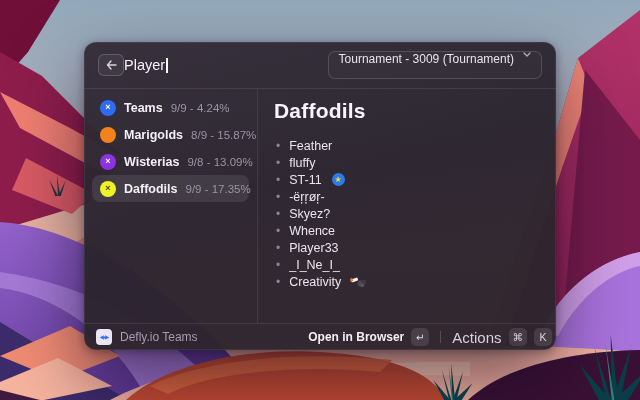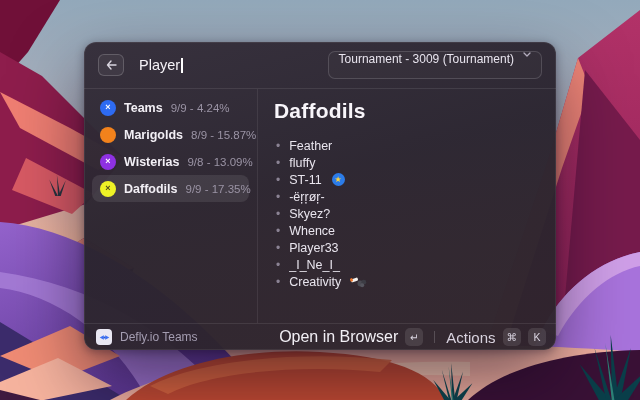--- a/index.html
+++ b/index.html
@@ -11,21 +11,21 @@
   .window{
     position:absolute;left:84px;top:42px;width:472px;height:308px;
     border-radius:12px;
     background:linear-gradient(165deg, rgba(52,45,57,0.97) 0%, rgba(42,36,47,0.97) 45%, rgba(46,36,44,0.97) 100%);
     box-shadow:0 30px 70px rgba(15,5,25,.55), 0 2px 10px rgba(15,5,25,.35), inset 0 0 0 1px rgba(255,255,255,.07);
     display:flex;flex-direction:column;color:#f2eff5;
   }
   .hdr{height:46px;flex:0 0 46px;display:flex;align-items:center;padding:0 14px;border-bottom:1px solid rgba(255,255,255,.09);}
   .back-btn{width:24px;height:20px;border-radius:6px;border:1px solid rgba(255,255,255,.18);background:rgba(255,255,255,.05);
     display:flex;align-items:center;justify-content:center;color:#d9d5df;font-size:12px;cursor:pointer;flex:0 0 auto;}
-  .search-txt{margin-left:15px;font-size:14.5px;color:#f5f2f7;display:flex;align-items:center;}
+  .search-txt{margin-left:0;font-size:14.5px;color:#f5f2f7;display:flex;align-items:center;}
   .caret{display:inline-block;width:1.5px;height:15px;background:#ffffff;margin-left:1px;}
   .dropdown{margin-left:auto;height:26px;padding:0 10px;border:1px solid rgba(255,255,255,.15);border-radius:7px;
     display:flex;align-items:flex-start;gap:9px;font-size:12px;color:#e8e4ee;background:rgba(255,255,255,.02);cursor:pointer;}
   .chev{display:flex;align-items:center;color:#b3acbd;}
 
   .body{flex:1;display:flex;min-height:0;}
   .left{width:174px;flex:0 0 174px;border-right:1px solid rgba(255,255,255,.08);padding:5px 8px;box-sizing:border-box;}
   .row{height:27px;border-radius:8px;display:flex;align-items:center;gap:8px;padding:0 8px;cursor:pointer;}
   .row.sel{background:rgba(255,255,255,.09);}
   .ticon{width:16px;height:16px;border-radius:50%;display:flex;align-items:center;justify-content:center;
@@ -35,25 +35,25 @@
 
   .right{flex:1;padding:10px 16px;box-sizing:border-box;overflow:hidden;}
   .dtitle{font-size:21px;font-weight:700;color:#f8f5fa;letter-spacing:.2px;}
   .dsub{margin-top:8px;font-size:12px;color:#d6d0dc;}
   .members{list-style:none;margin:14px 0 0 2px;padding:0;}
   .members li{display:flex;align-items:center;gap:9px;height:17px;font-size:12.5px;color:#e9e5ee;}
   .dot{color:#8b8394;font-size:12px;line-height:1;}
   .badge-blue{width:13px;height:13px;border-radius:50%;background:#2c7ce8;display:inline-flex;align-items:center;justify-content:center;
     color:#ffd43a;font-size:8px;line-height:1;margin-left:1px;}
 
-  .ftr{height:26px;flex:0 0 26px;border-top:1px solid rgba(255,255,255,.09);display:flex;align-items:center;padding:0 10px 0 12px;}
+  .ftr{height:26px;flex:0 0 26px;border-top:1px solid rgba(255,255,255,.09);display:flex;align-items:center;padding:0 4px 0 12px;}
   .app-ic{width:16px;height:16px;border-radius:4px;background:#e9e7f3;display:flex;align-items:center;justify-content:center;flex:0 0 auto;}
   .app-name{margin-left:8px;font-size:12px;color:#a49db1;}
   .ftr-right{margin-left:auto;display:flex;align-items:center;gap:7px;}
-  .act-primary{font-size:16px;font-weight:400;color:#f2eff5;cursor:pointer;}
+  .act-primary{font-size:12px;font-weight:700;color:#f2eff5;cursor:pointer;}
   .act{font-size:15px;color:#d8d2de;cursor:pointer;}
   .key{min-width:10px;height:18px;padding:0 4px;display:flex;align-items:center;justify-content:center;
     background:rgba(255,255,255,.11);border-radius:5px;font-size:10.5px;color:#d8d3df;}
   .vdiv{width:1px;height:12px;background:rgba(255,255,255,.18);margin:0 4px;}
 </style>
 </head>
 <body>
 
 <div class="stage">
 

